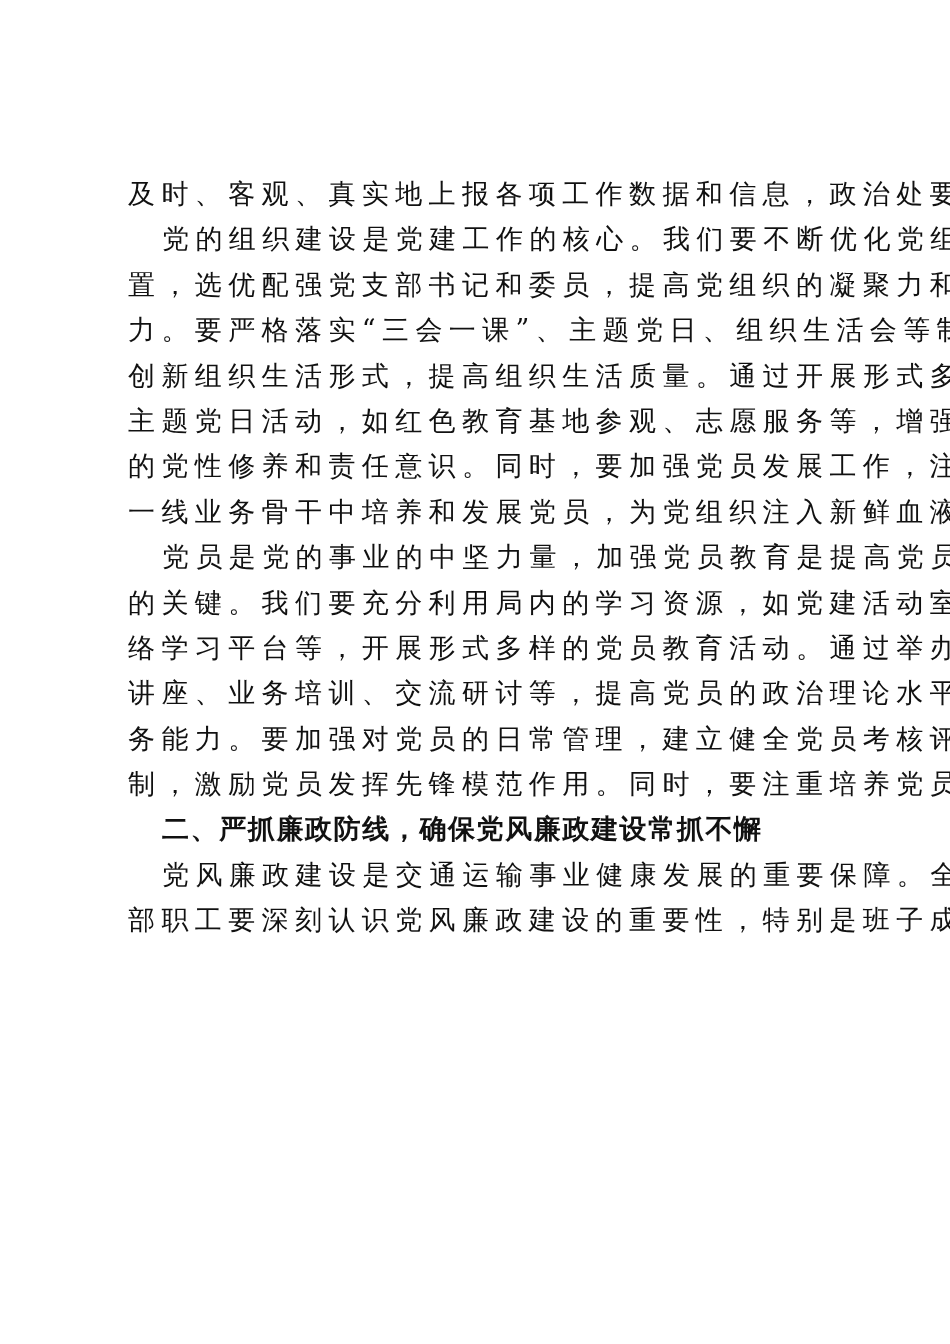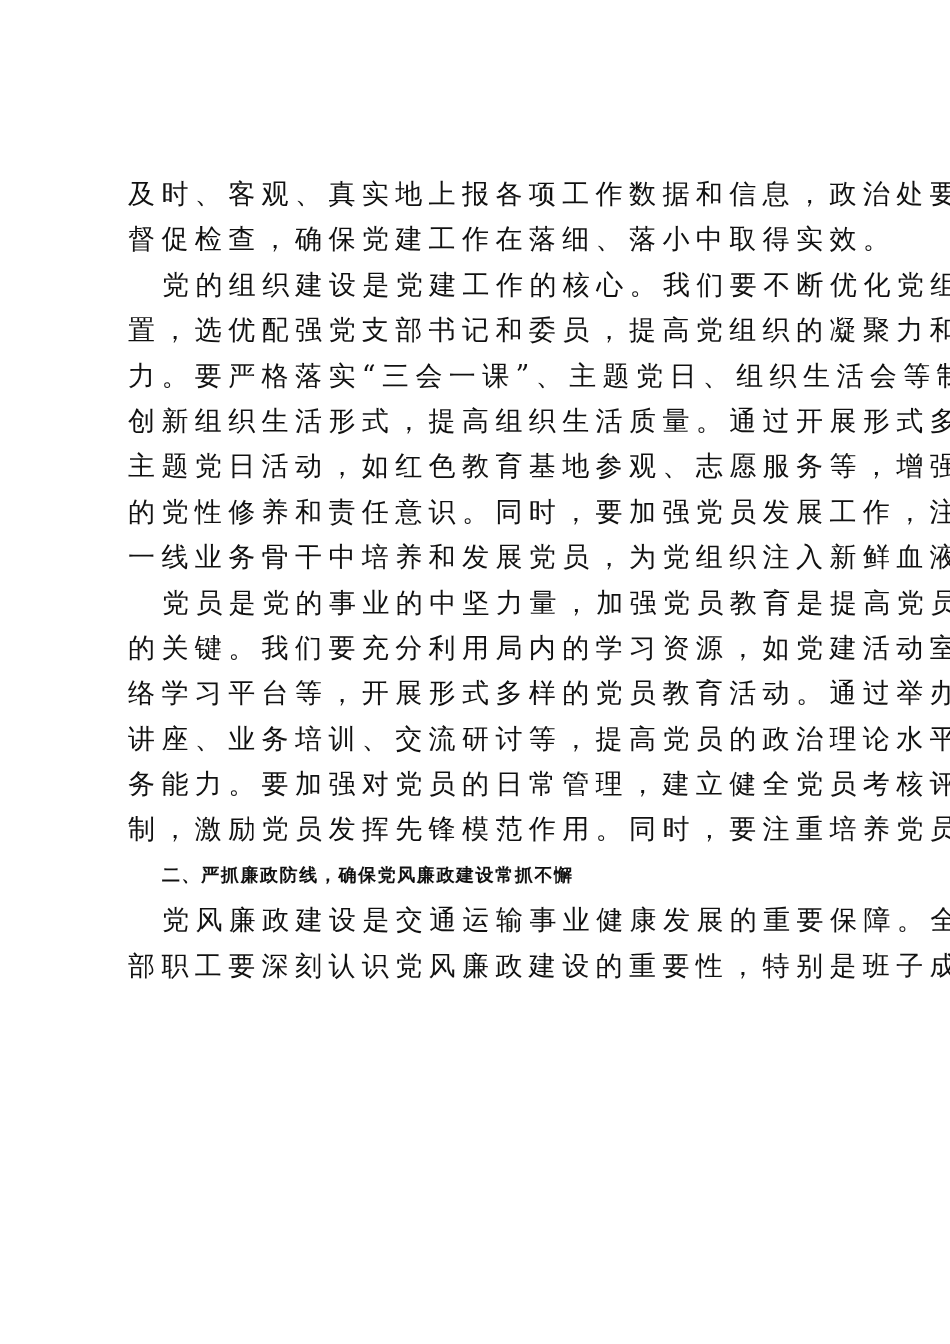--- a/index.html
+++ b/index.html
@@ -33,31 +33,30 @@
     }
     .line.sub-heading {
       padding-left: 28px;
       letter-spacing: 5.2px;
     }
     .line.main-heading {
       padding-left: 34px;
       font-weight: bold;
       font-family: "DejaVu Sans", "Liberation Sans", sans-serif;
       letter-spacing: 1.6px;
-      font-size: 18px;
+      font-size: 27px;
     }
   </style>
 </head>
 <body>
 
 <div class="page">
 
   <div>
     <div class="line">及时、客观、真实地上报各项工作数据和信息，政治处要加强</div>
-    <div class="line">督促检查，确保党建工作在落细、落小中取得实效。</div>
   </div>
 
 
   <div>
     <div class="line indent">党的组织建设是党建工作的核心。我们要不断优化党组织设</div>
     <div class="line">置，选优配强党支部书记和委员，提高党组织的凝聚力和战斗</div>
     <div class="line">力。要严格落实“三会一课”、主题党日、组织生活会等制度，</div>
     <div class="line">创新组织生活形式，提高组织生活质量。通过开展形式多样的</div>
     <div class="line">主题党日活动，如红色教育基地参观、志愿服务等，增强党员</div>
     <div class="line">的党性修养和责任意识。同时，要加强党员发展工作，注重从</div>

